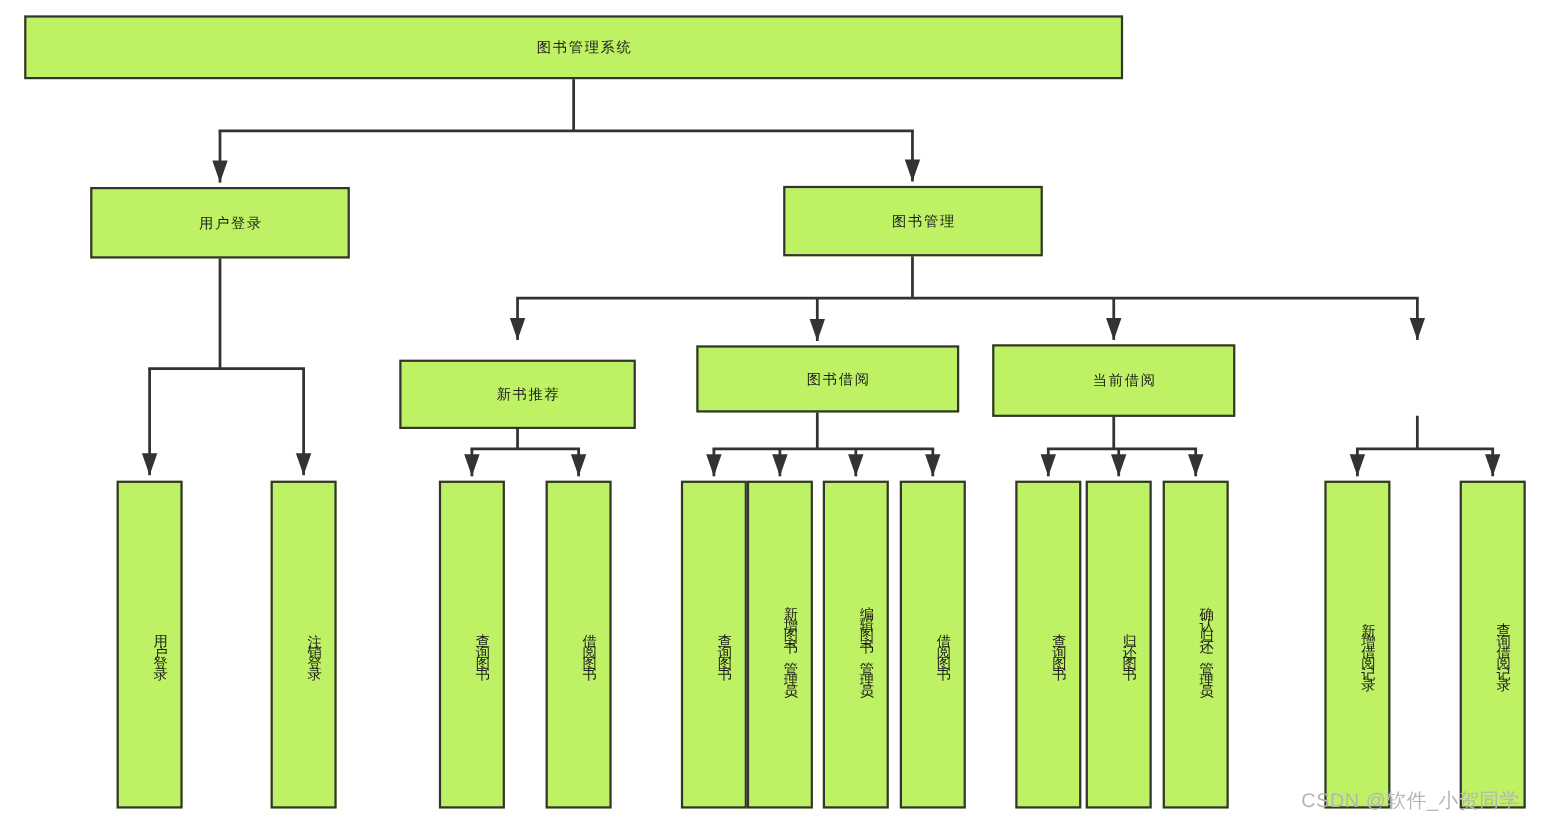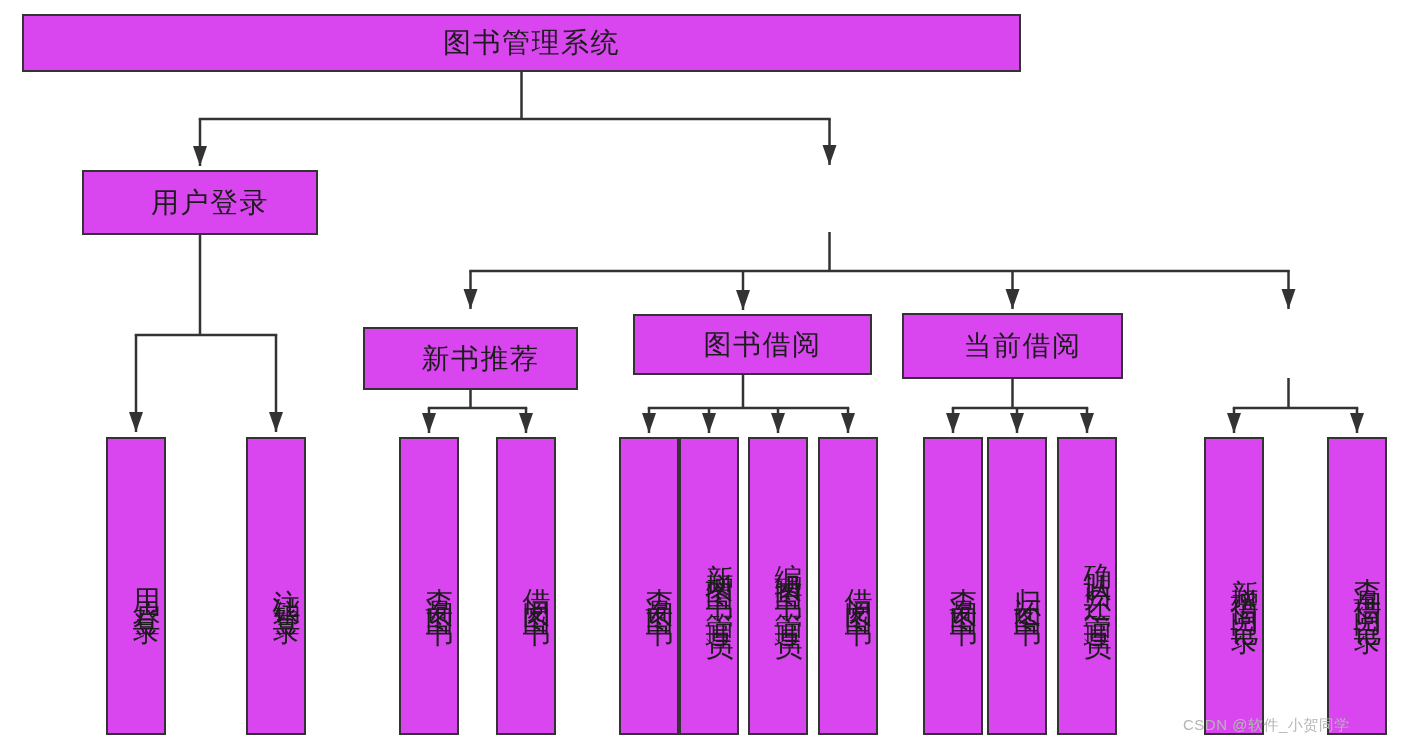--- a/index.html
+++ b/index.html
@@ -17,46 +17,46 @@
   }
   .connectors {
     position: absolute;
     left: 0;
     top: 0;
     z-index: 1;
   }
   .node {
     position: absolute;
     box-sizing: border-box;
-    background: #d946ef;
+    background: #bef264;
     border: 2.5px solid #333333;
     color: #1c1c1c;
     display: flex;
     align-items: center;
     justify-content: center;
     z-index: 2;
-    font-size: 28px;
+    font-size: 13px;
     letter-spacing: 1.5px;
     white-space: nowrap;
     padding-left: 20px;
   }
   .node.vertical {
     writing-mode: vertical-rl;
     text-orientation: mixed;
     letter-spacing: 10px;
     line-height: 1;
     white-space: normal;
   }
   .watermark {
     position: absolute;
     left: 1183px;
     top: 716px;
     z-index: 3;
     color: #b5b5b5;
-    font-size: 15px;
+    font-size: 18px;
     letter-spacing: 0.5px;
     white-space: nowrap;
   }
 </style>
 </head>
 <body>
 
 <div class="canvas">
 
   <svg class="connectors" width="1405" height="747" viewBox="0 0 1405 747">
@@ -106,20 +106,21 @@
       <line x1="1087" y1="408" x2="1087" y2="433" marker-end="url(#arrowhead)"></line>
 
       <line x1="1234" y1="408" x2="1234" y2="433" marker-end="url(#arrowhead)"></line>
       <line x1="1357" y1="408" x2="1357" y2="433" marker-end="url(#arrowhead)"></line>
     </g>
   </svg>
 
   <div class="node" style="left:22px; top:14px; width:999px; height:58px;">图书管理系统</div>
 
   <div class="node" style="left:82px; top:170px; width:236px; height:65px;">用户登录</div>
+  <div class="node" style="left:712px; top:169px; width:236px; height:64px;">图书管理</div>
 
   <div class="node" style="left:363px; top:313px; width:215px; height:63px;margin-top:14px;">新书推荐</div>
   <div class="node" style="left:633px; top:314px; width:239px; height:61px;">图书借阅</div>
   <div class="node" style="left:902px; top:313px; width:221px; height:66px;">当前借阅</div>
 
   <div class="node vertical" style="left:106px; top:437px; width:60px; height:298px;">用户登录</div>
   <div class="node vertical" style="left:246px; top:437px; width:60px; height:298px;">注销登录</div>
 
   <div class="node vertical" style="left:399px; top:437px; width:60px; height:298px;">查询图书</div>
   <div class="node vertical" style="left:496px; top:437px; width:60px; height:298px;">借阅图书</div>

